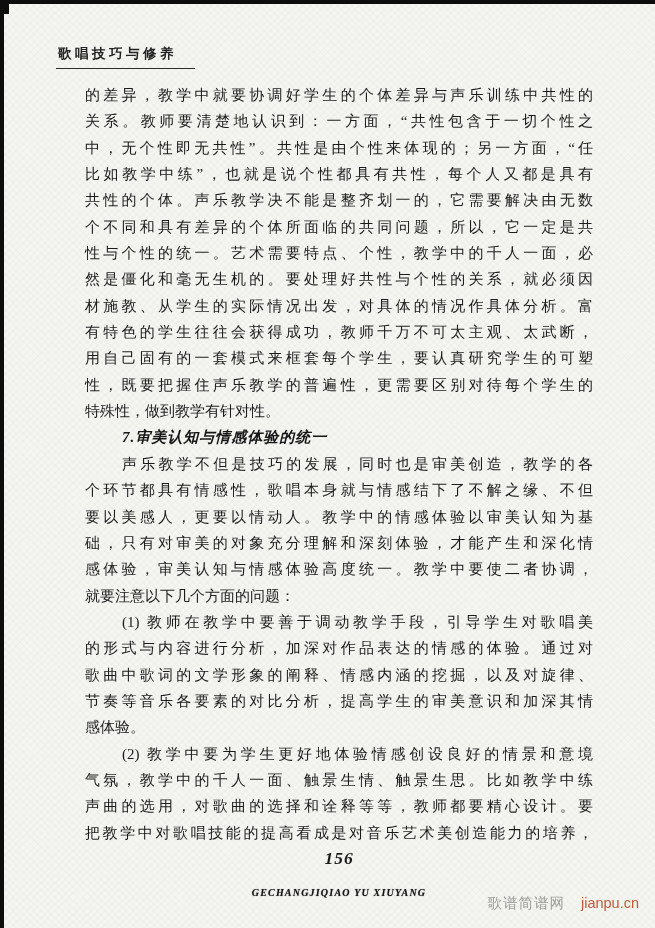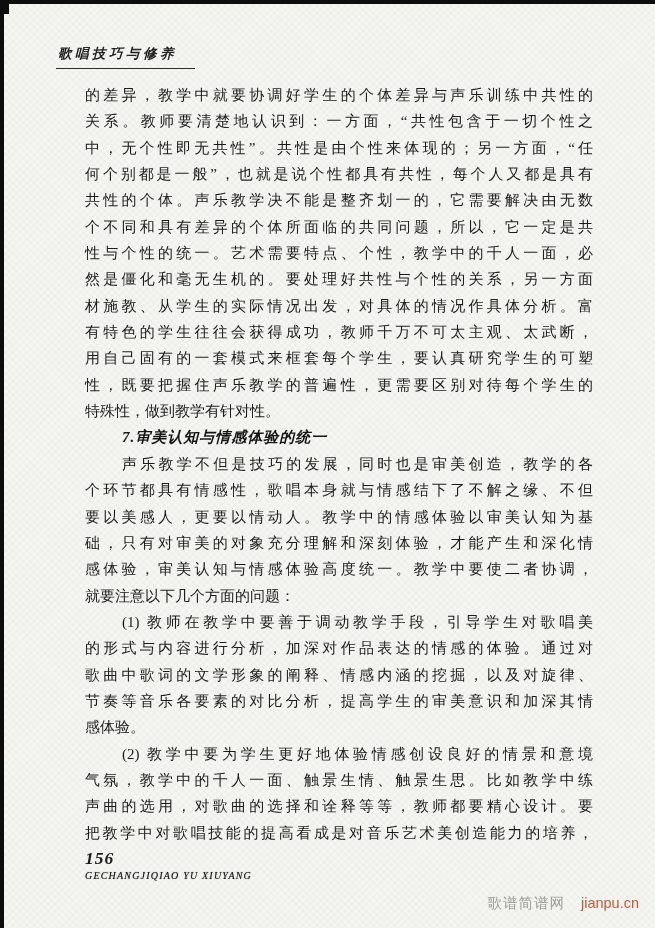--- a/index.html
+++ b/index.html
@@ -29,21 +29,20 @@
   .edge-corner {
     position: absolute; top: 0; left: 0;
     width: 9px; height: 14px;
     background: var(--edge, #0d0d0d);
   }
   .running-head {
     position: absolute; left: 56px; top: 44px;
   }
   .running-head span {
     display: inline-block;
-    font-style: italic;
     font-size: 13.5px;
     font-weight: bold;
     letter-spacing: 3.5px;
     color: #222;
     padding: 0 18px 5px 2px;
     border-bottom: 1.5px solid #2a2a2a;
   }
   .body-text {
     position: absolute; left: 85px; top: 82px;
     width: 508px;
@@ -59,33 +58,33 @@
   .line.indent { padding-left: 37px; }
   .line.heading {
     font-style: italic;
     font-weight: bold;
     font-size: 15px;
     letter-spacing: 1px;
     color: #161616;
   }
   .footer {
     position: absolute; left: 85px; top: 848px;
-    width: 508px; text-align: left;
+    width: 508px; text-align: center;
   }
   .page-number {
     font-style: italic;
     font-size: 17.5px;
     font-weight: bold;
     color: #1d1d1d;
     letter-spacing: 1px;
   }
   .pinyin-title {
-    margin-top: 1px;
+    margin-top: 18px;
     font-style: italic;
-    font-weight: normal;
+    font-weight: bold;
     font-size: 10px;
     letter-spacing: 1.2px;
     color: #161616;
     text-shadow: 0 0 1px rgba(20,20,20,0.55);
   }
   .watermark {
     position: absolute; right: 16px; top: 894px;
     font-size: 14.5px;
     font-family: "Liberation Sans", sans-serif;
   }
@@ -102,25 +101,25 @@
   <div class="edge-corner"></div>
 
   <div class="running-head">
     <span>歌唱技巧与修养</span>
   </div>
 
   <div class="body-text" id="body-lines">
       <div class="line body just">的差异，教学中就要协调好学生的个体差异与声乐训练中共性的</div>
       <div class="line body just">关系。教师要清楚地认识到：一方面，“共性包含于一切个性之</div>
       <div class="line body just">中，无个性即无共性”。共性是由个性来体现的；另一方面，“任</div>
-      <div class="line body just">何个别都是一般”，也就是说个性都具有共性，每个人又都是具有</div>
+      <div class="line body just">比如教学中练”，也就是说个性都具有共性，每个人又都是具有</div>
       <div class="line body just">共性的个体。声乐教学决不能是整齐划一的，它需要解决由无数</div>
       <div class="line body just">个不同和具有差异的个体所面临的共同问题，所以，它一定是共</div>
       <div class="line body just">性与个性的统一。艺术需要特点、个性，教学中的千人一面，必</div>
-      <div class="line body just">然是僵化和毫无生机的。要处理好共性与个性的关系，另一方面</div>
+      <div class="line body just">然是僵化和毫无生机的。要处理好共性与个性的关系，就必须因</div>
       <div class="line body just">材施教、从学生的实际情况出发，对具体的情况作具体分析。富</div>
       <div class="line body just">有特色的学生往往会获得成功，教师千万不可太主观、太武断，</div>
       <div class="line body just">用自己固有的一套模式来框套每个学生，要认真研究学生的可塑</div>
       <div class="line body just">性，既要把握住声乐教学的普遍性，更需要区别对待每个学生的</div>
       <div class="line body">特殊性，做到教学有针对性。</div>
       <div class="line heading indent">7.审美认知与情感体验的统一</div>
       <div class="line body indent just">声乐教学不但是技巧的发展，同时也是审美创造，教学的各</div>
       <div class="line body just">个环节都具有情感性，歌唱本身就与情感结下了不解之缘、不但</div>
       <div class="line body just">要以美感人，更要以情动人。教学中的情感体验以审美认知为基</div>
       <div class="line body just">础，只有对审美的对象充分理解和深刻体验，才能产生和深化情</div>

